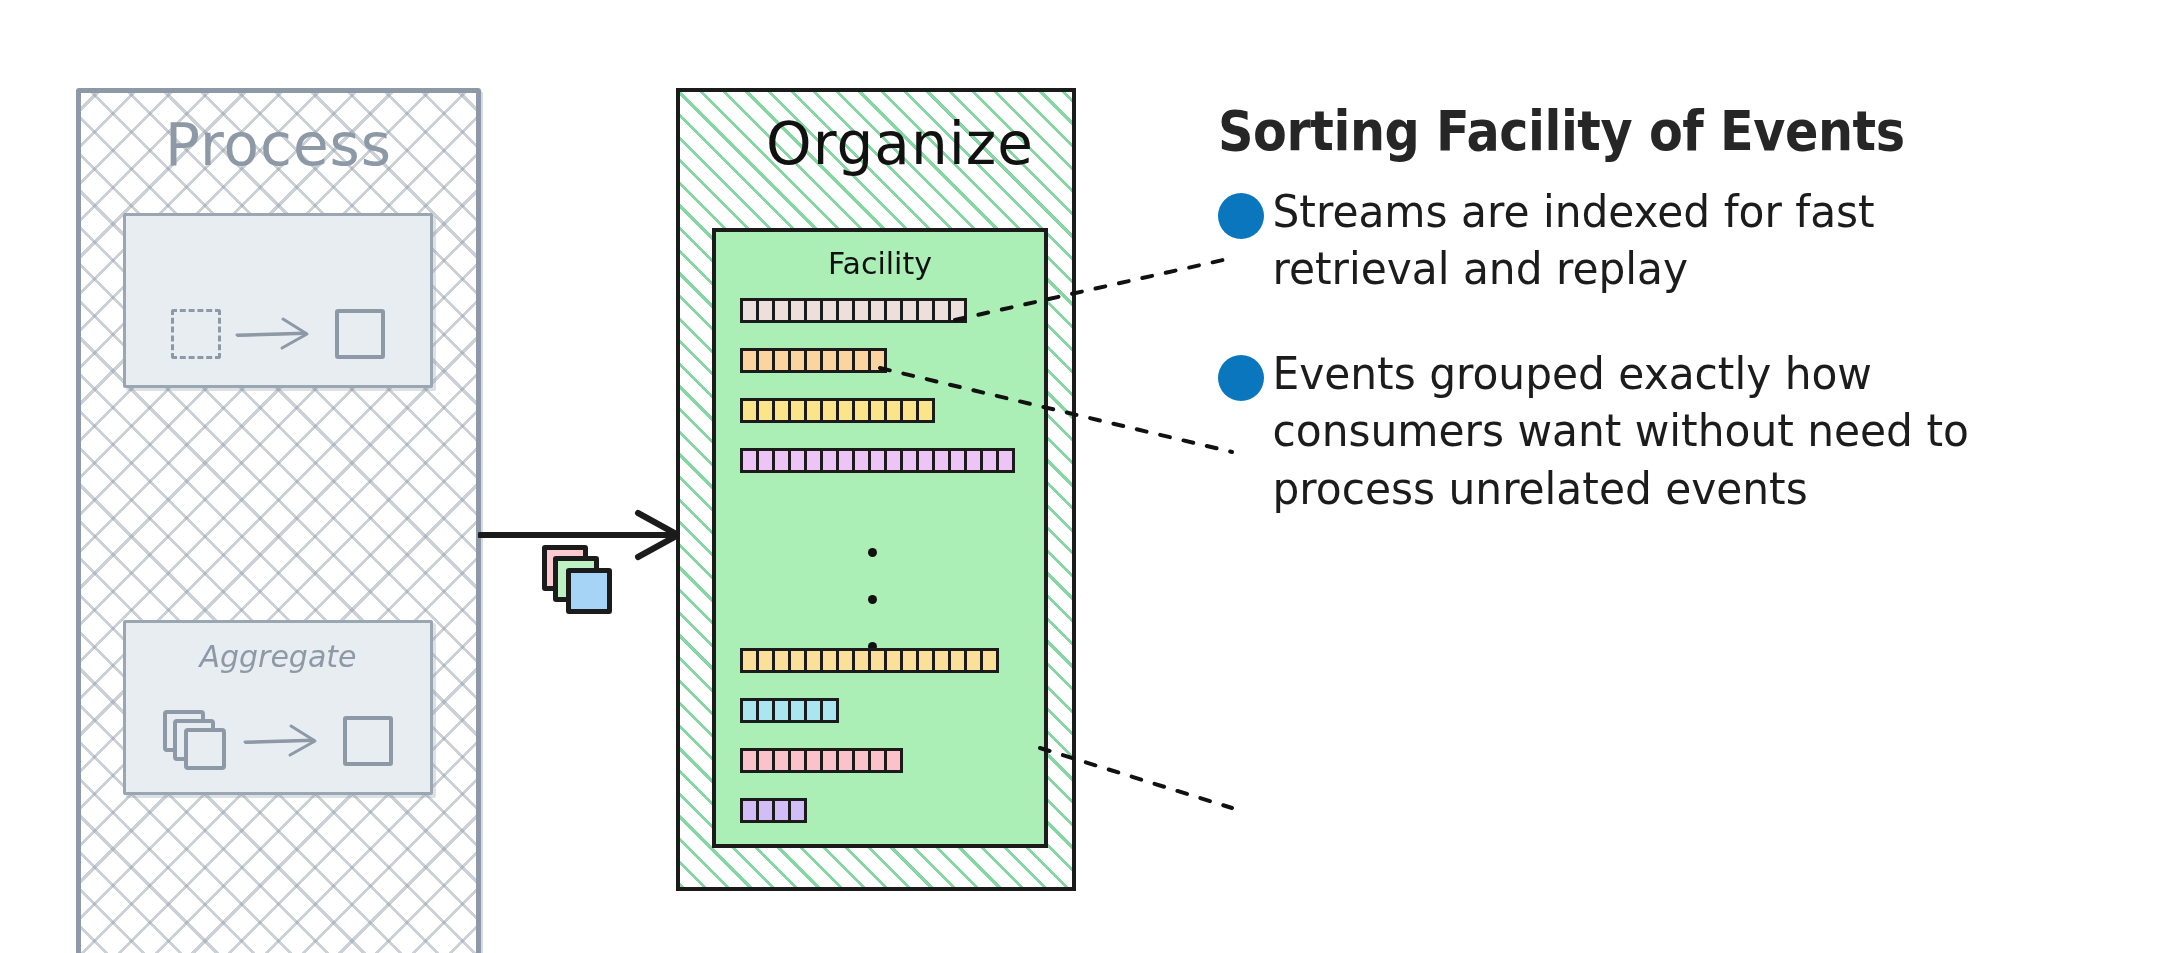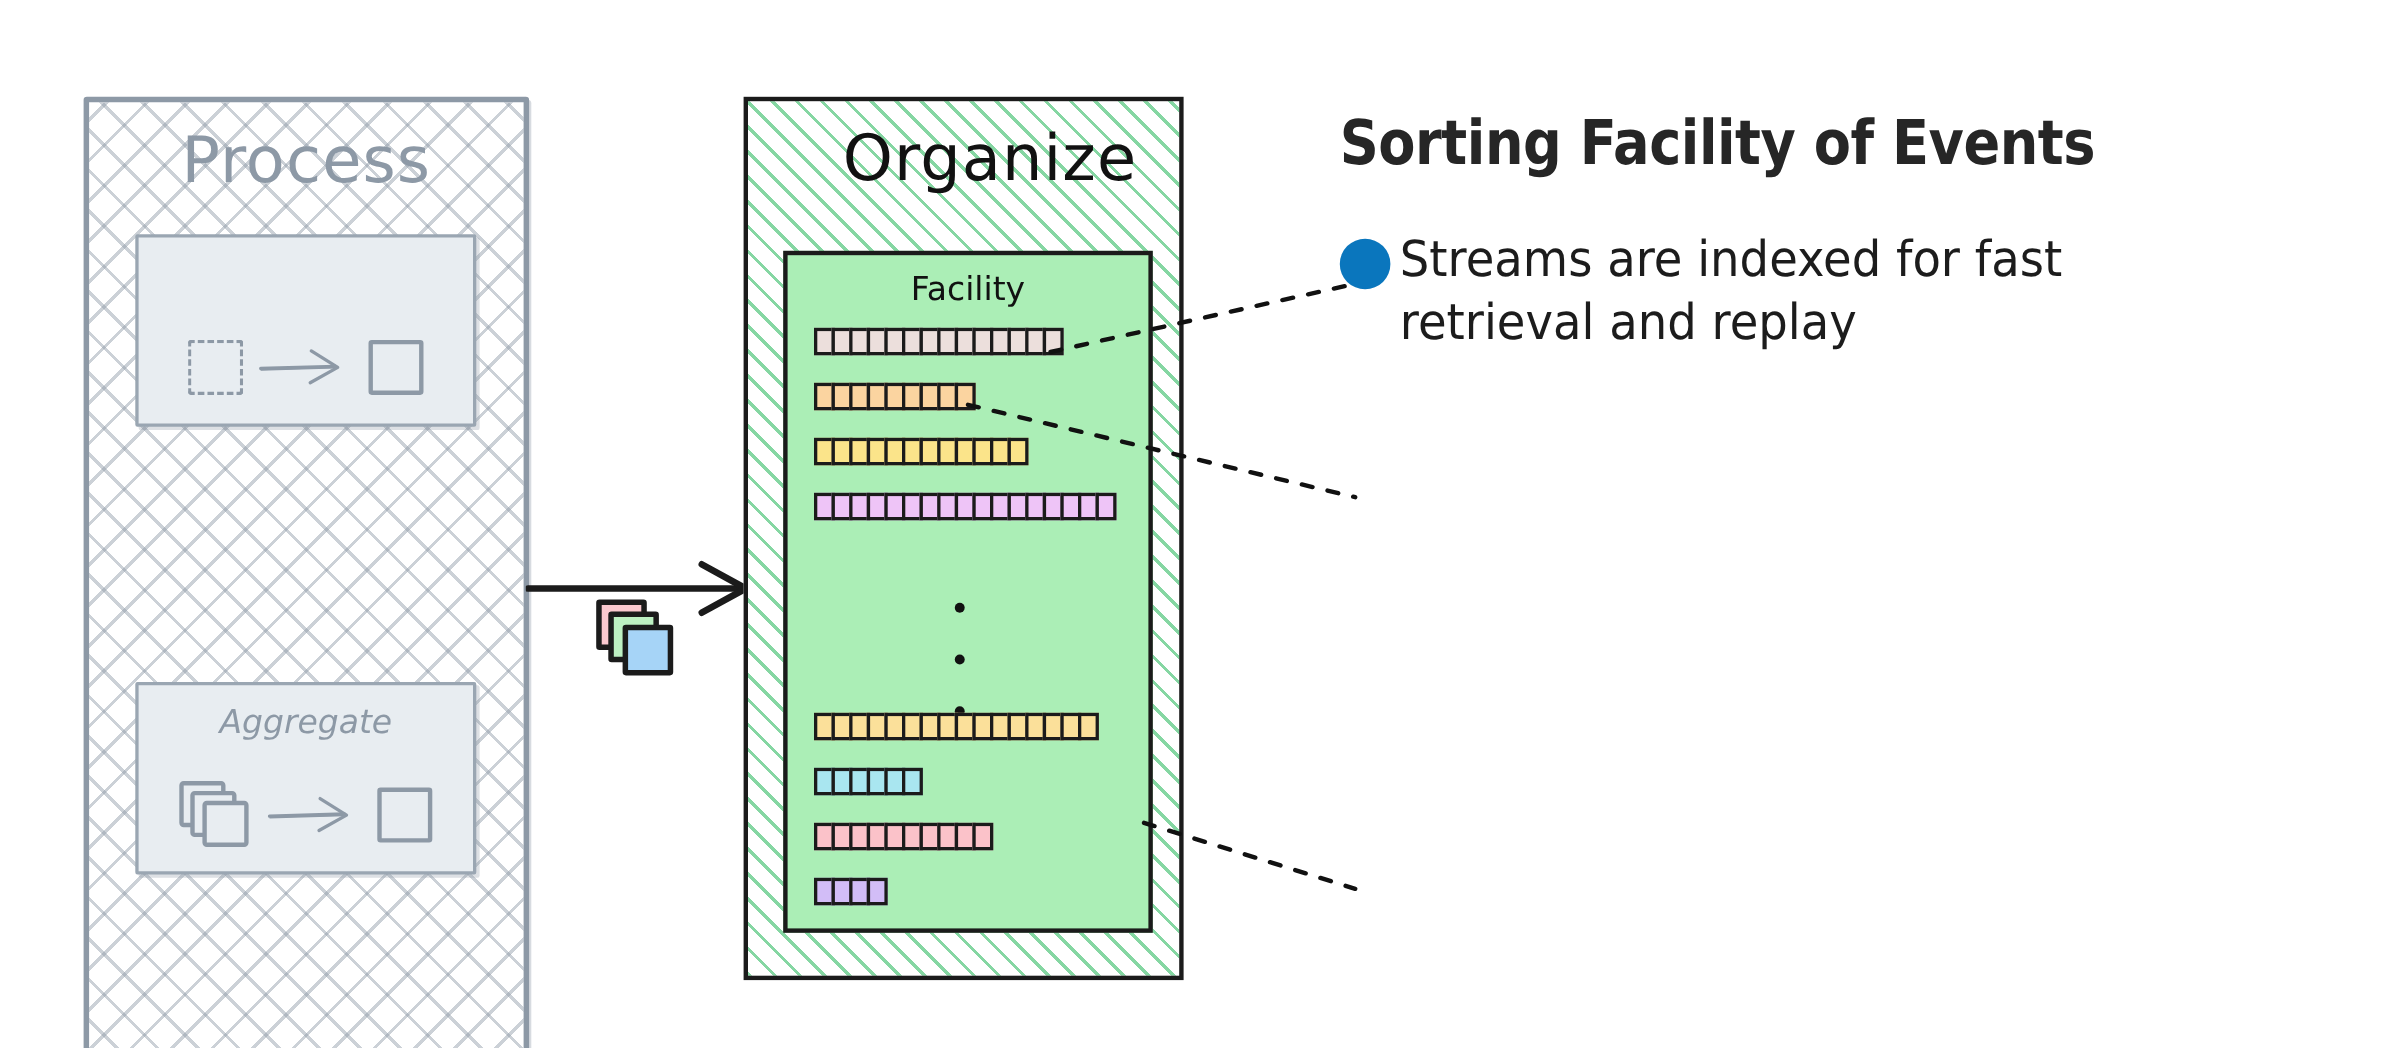--- a/index.html
+++ b/index.html
@@ -101,21 +101,21 @@
               pointer-events:none;}
 
   
   .right-panel{position:absolute;left:1218px;top:98px;width:900px;}
   .headline{
     font-family:"DejaVu Sans",sans-serif;
     font-weight:bold;font-size:56px;color:#262626;
     letter-spacing:-0.5px;white-space:nowrap;
     transform:scaleX(.88);transform-origin:left center;
   }
-  .bullets{margin-top:44px;}
+  .bullets{margin-top:20px;}
   .bullet{position:relative;margin-bottom:48px;}
   .dot{position:absolute;left:0;top:10px;width:46px;height:46px;
        border-radius:50%;background:#0a76bd;}
   .btext{font-family:"DejaVu Sans",sans-serif;font-size:45px;color:#1c1c1c;
          line-height:1.27;padding-left:58px;
          transform:scaleX(.94);transform-origin:left top;}
 </style>
 </head>
 <body>
 
@@ -297,16 +297,20 @@
     <path d="M1040 748 L1232 808" stroke="#111" stroke-width="4" fill="none" stroke-dasharray="10 14" stroke-linecap="round"></path>
   </svg>
 
   <div class="right-panel">
     <div class="headline">Sorting Facility of Events</div>
     <div class="bullets" id="bullets">
         <div class="bullet">
           <span class="dot" style="background: rgb(10, 118, 189);"></span>
           <div class="btext">Streams are indexed for fast retrieval and replay</div>
         </div>
+        <div class="bullet">
+          <span class="dot" style="background: rgb(10, 118, 189);"></span>
+          <div class="btext">Events grouped exactly how consumers want without need to process unrelated events</div>
+        </div>
       </div>
   </div>
 
 </div>
 
 </body></html>

